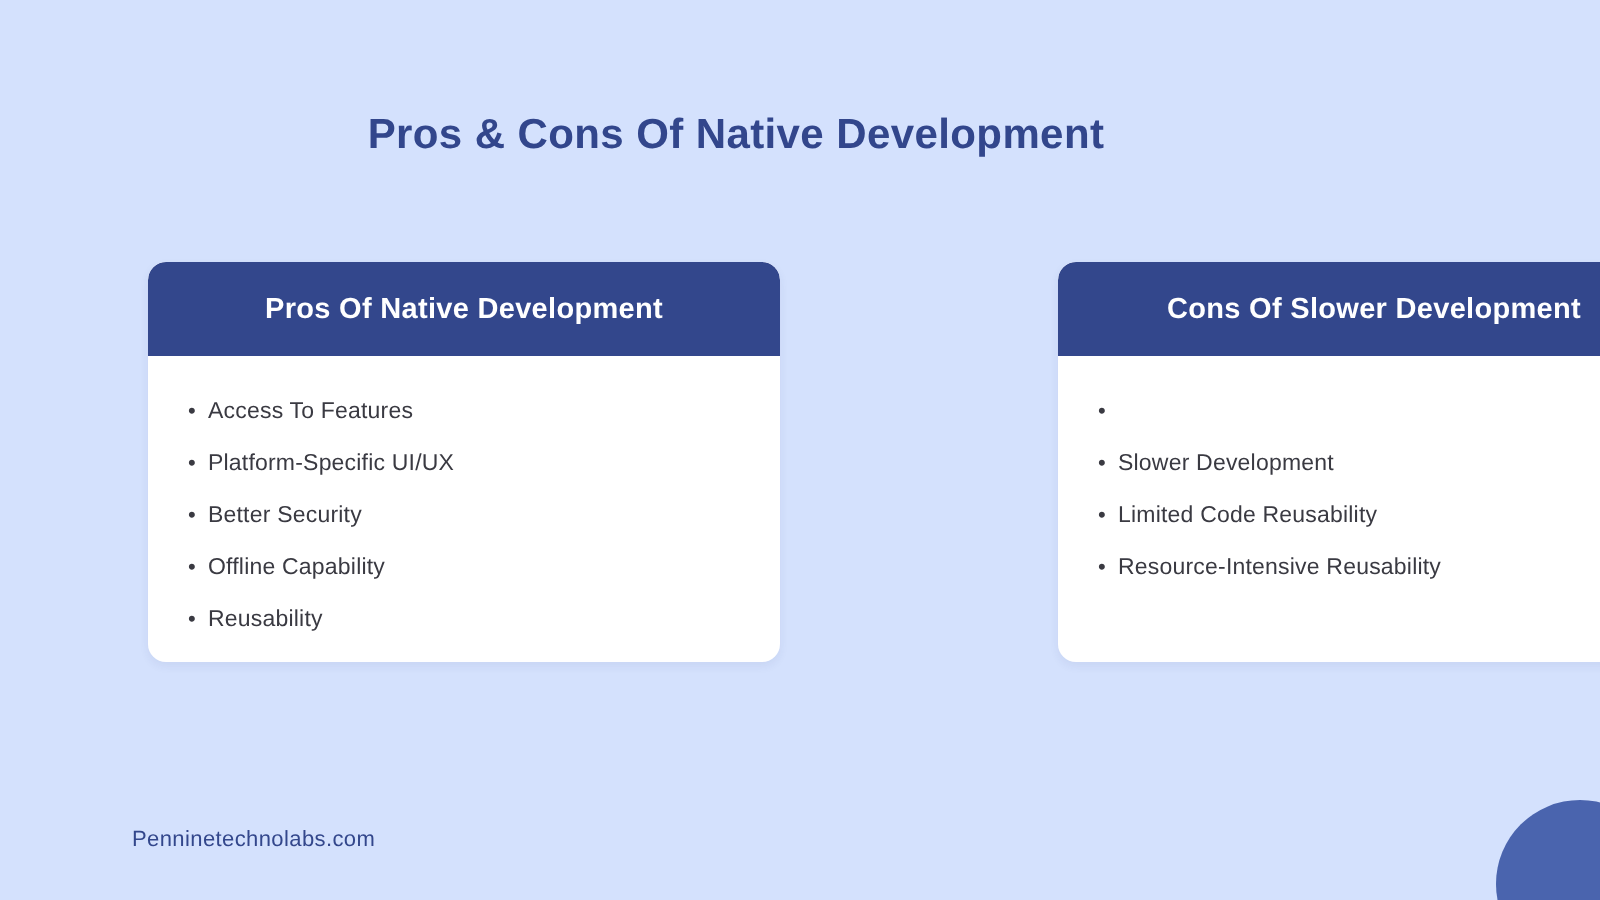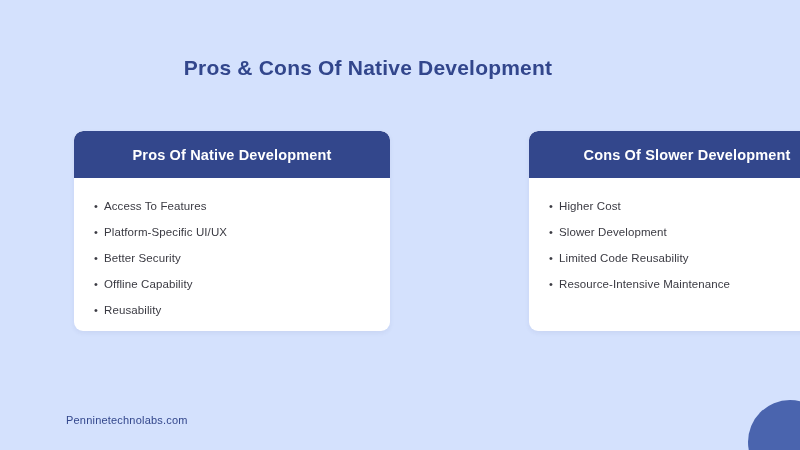--- a/index.html
+++ b/index.html
@@ -165,33 +165,32 @@
         </ul>
       </div>
     </div>
 
     <div class="card">
       <div class="card-header">Cons Of Slower Development</div>
       <div class="card-body">
         <ul class="feature-list">
           <li class="feature-item">
             <span class="bullet">•</span>
-            <span class="feature-text">Higher Cost</span>
           </li>
           <li class="feature-item">
             <span class="bullet">•</span>
             <span class="feature-text">Slower Development</span>
           </li>
           <li class="feature-item">
             <span class="bullet">•</span>
             <span class="feature-text">Limited Code Reusability</span>
           </li>
           <li class="feature-item">
             <span class="bullet">•</span>
-            <span class="feature-text">Resource-Intensive Maintenance</span>
+            <span class="feature-text">Resource-Intensive Reusability</span>
           </li>
         </ul>
       </div>
     </div>
 
   </div>
 
   <div class="footer-brand">Penninetechnolabs.com</div>
 
   <div class="deco-circle"></div>

